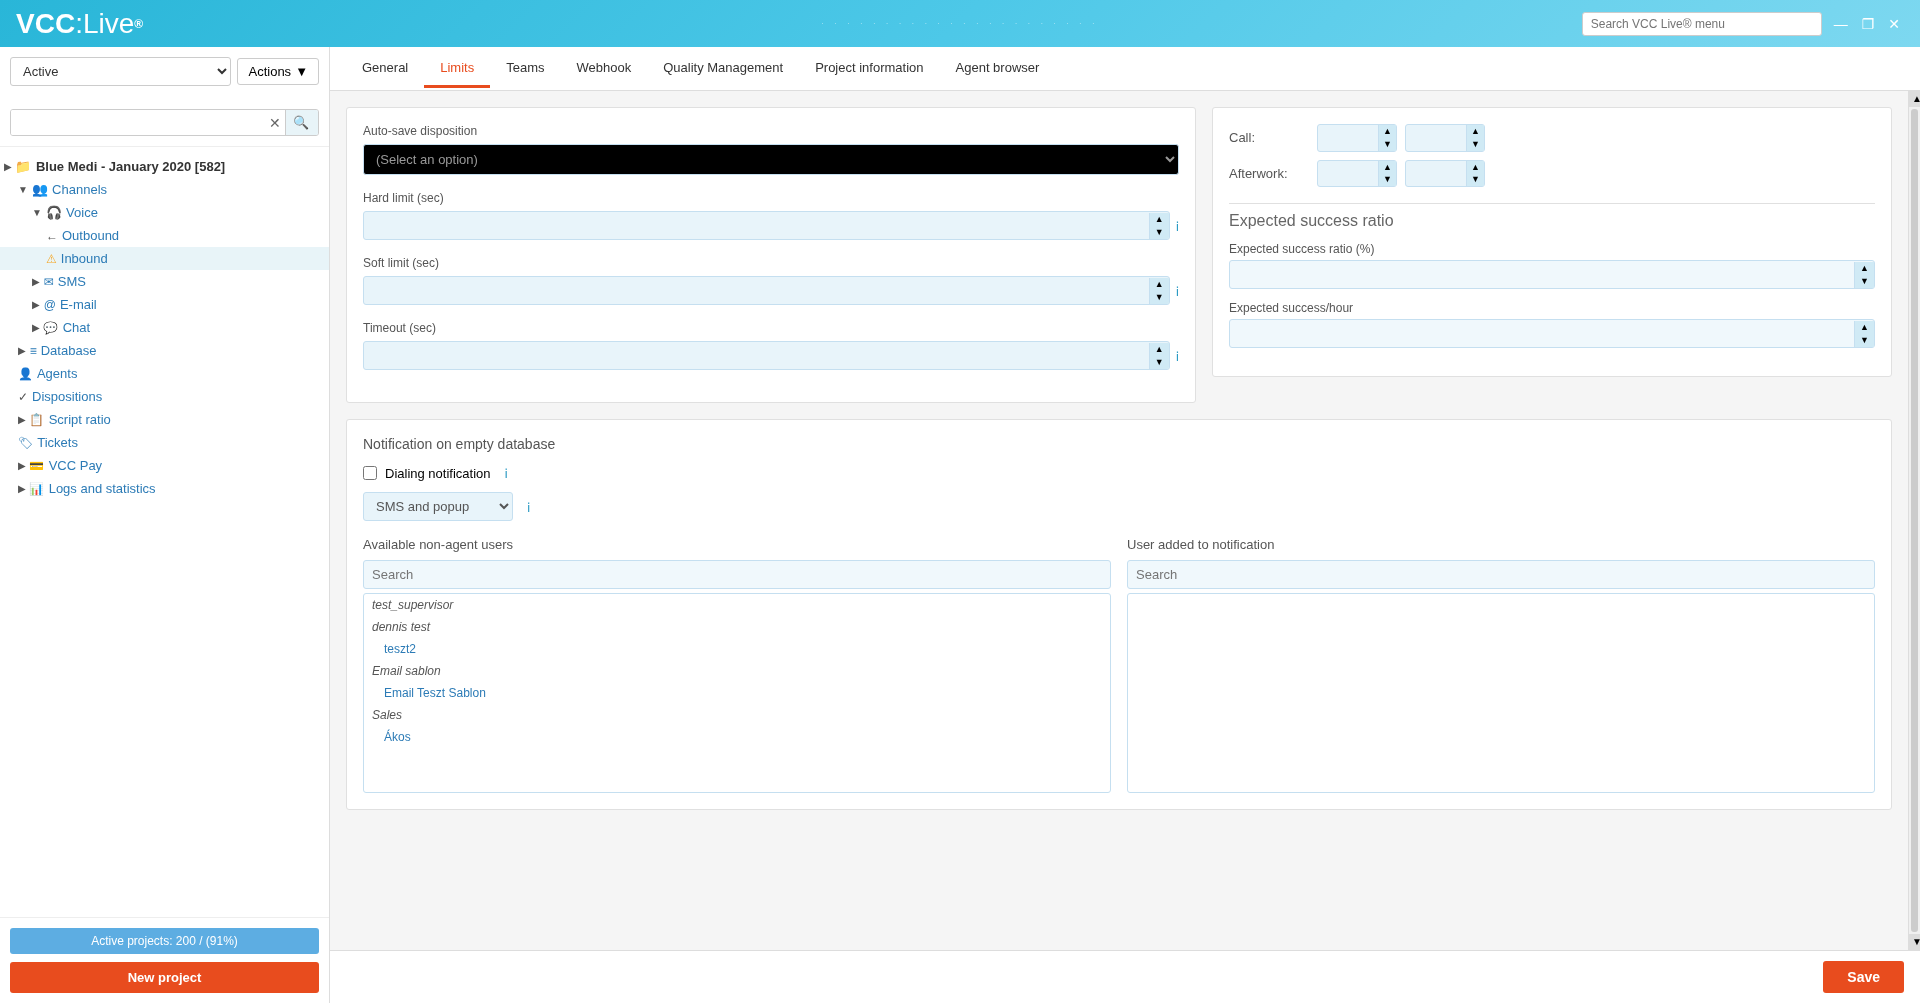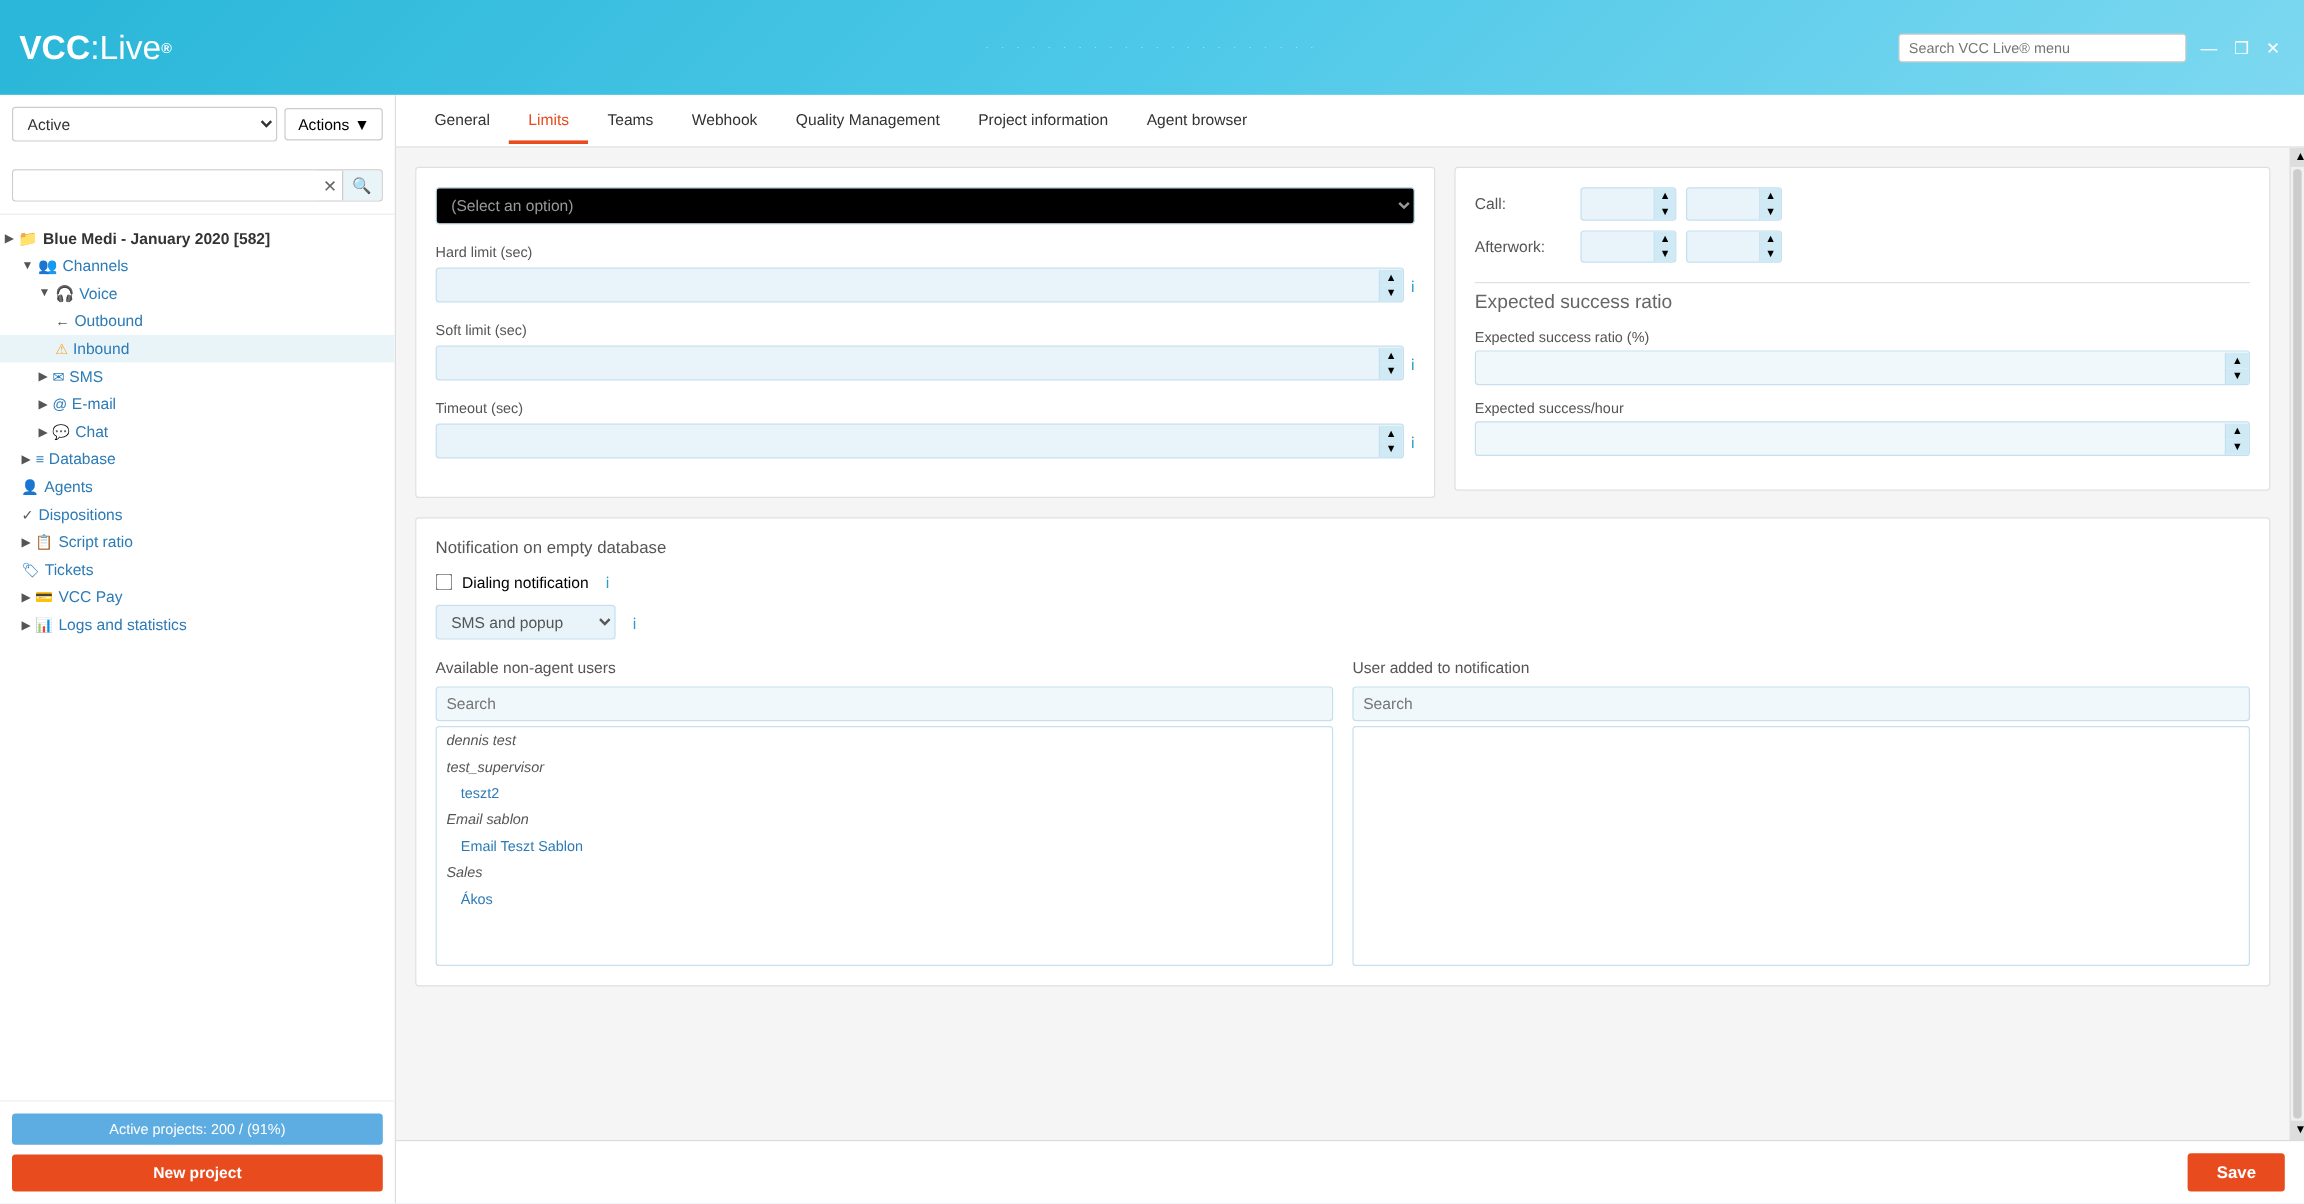--- a/index.html
+++ b/index.html
@@ -1,21 +1,21 @@
 <!DOCTYPE html>
 <html><head>
   <meta charset="utf-8">
   <style>
     * { box-sizing: border-box; margin: 0; padding: 0; font-family: Arial, sans-serif; font-size: 13px; }
     body { background: #e8f4f8; width: 1920px; height: 1003px; overflow: hidden; display: flex; flex-direction: column; }
 
     
     .top-bar {
       background: linear-gradient(135deg, #29b6d8 0%, #4dc8e8 50%, #7dd8f0 100%);
-      height: 79px;
+      height: 47px;
       display: flex;
       align-items: center;
       padding: 0 16px;
       justify-content: space-between;
       position: relative;
     }
     .logo {
       display: flex;
       align-items: center;
       color: white;
@@ -678,20 +678,21 @@
       <div class="tab">Agent browser</div>
     </div>
 
     <div class="content-with-scroll">
       <div class="main-content">
 
         <div class="top-section">
 
           <div class="left-panel">
             <div class="form-group">
+              <label class="form-label">Auto-save disposition</label>
               <select class="form-select">
                 <option>(Select an option)</option>
               </select>
             </div>
             <div class="form-group">
               <label class="form-label">Hard limit (sec)</label>
               <div class="input-with-info">
                 <div class="number-input-group">
                   <input type="text" style="">
                   <div class="number-spinners">
@@ -808,22 +809,22 @@
               <option>SMS and popup</option>
             </select>
             <span class="info-icon">ℹ</span>
           </div>
 
           <div class="users-section">
             <div class="users-panel">
               <div class="users-panel-title">Available non-agent users</div>
               <input type="text" class="users-search" placeholder="Search" style="">
               <div class="users-list">
+                <div class="user-group">test_supervisor</div>
                 <div class="user-group">dennis test</div>
-                <div class="user-group">test_supervisor</div>
                 <div class="user-item">teszt2</div>
                 <div class="user-group">Email sablon</div>
                 <div class="user-item">Email Teszt Sablon</div>
                 <div class="user-group">Sales</div>
                 <div class="user-item">Ákos</div>
               </div>
             </div>
             <div class="users-panel">
               <div class="users-panel-title">User added to notification</div>
               <input type="text" class="users-search" placeholder="Search" style="">

